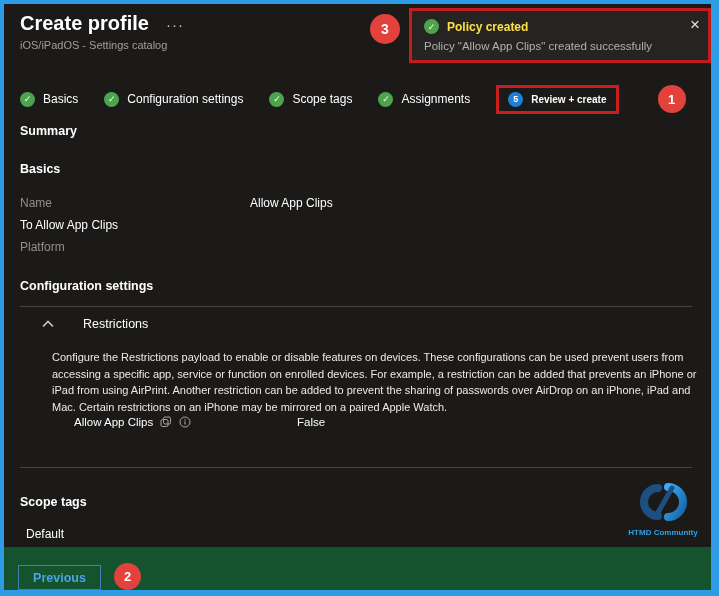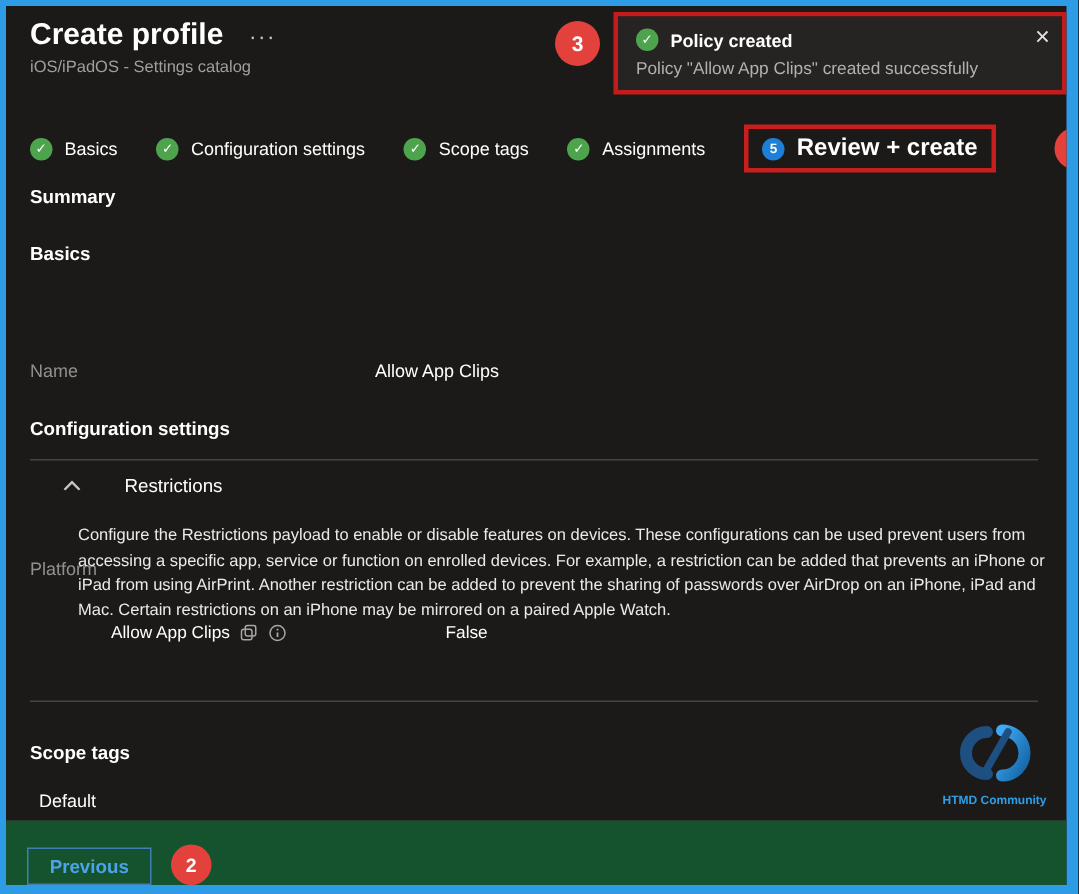--- a/index.html
+++ b/index.html
@@ -16,52 +16,52 @@
                     letter-spacing:1px; cursor:pointer; }
   .page-subtitle { position:absolute; left:16px; top:35px; font-size:11px; color:#a19f9d; }
 
   
   .toast-annotation { position:absolute; left:405px; top:4px; width:302px; height:55px;
                       border:3px solid #c41c1c; }
   .toast { position:absolute; inset:0; background:#252423; }
   .toast-title-row { position:absolute; left:12px; top:8px; display:flex; align-items:center; gap:8px; }
   .toast-check { width:15px; height:15px; border-radius:50%; background:#4da44d; color:#fff;
                  font-size:9px; display:flex; align-items:center; justify-content:center; }
-  .toast-title { font-size:12px; font-weight:700; color:#ffffff; }
+  .toast-title { font-size:12px; font-weight:700; color:#fde047; }
   .toast-message { position:absolute; left:12px; top:29px; font-size:11.5px; color:#b3b0ad; }
   .toast-close { position:absolute; right:8px; top:4px; font-size:17px; color:#e0e0e0; cursor:pointer;
                  line-height:20px; }
 
   .badge { border-radius:50%; background:#e2423b; color:#ffffff; font-weight:700;
            display:flex; align-items:center; justify-content:center; }
   .badge-3 { position:absolute; left:366px; top:10px; width:30px; height:30px; font-size:14px; }
   .badge-1 { width:28px; height:28px; font-size:13px; margin-left:13px; }
   .badge-2 { width:27px; height:27px; font-size:13px; margin-left:13px; }
 
   
   .tabs { position:absolute; left:16px; top:78px; height:34px; display:flex; align-items:center; gap:26px; }
   .tab { display:flex; align-items:center; gap:8px; cursor:pointer; }
   .tab-check { width:15px; height:15px; border-radius:50%; background:#4da44d; color:#fff;
                font-size:9px; display:flex; align-items:center; justify-content:center; flex:0 0 auto; }
   .tab-label { font-size:12px; color:#ffffff; white-space:nowrap; }
   .tab-annotation { border:3px solid #c81e1e; padding:4px 9px; display:flex; align-items:center; gap:8px;
                     cursor:pointer; }
   .step-circle { width:15px; height:15px; border-radius:50%; background:#1d7fd7; color:#fff;
                  font-size:9px; font-weight:700; display:flex; align-items:center; justify-content:center; }
-  .tab-label-current { font-size:16px; font-weight:700; color:#ffffff; white-space:nowrap; }
+  .tab-label-current { font-size:10px; font-weight:700; color:#ffffff; white-space:nowrap; }
 
   
   .h-bold { position:absolute; left:16px; font-size:12.5px; font-weight:700; color:#ffffff; }
   .summary-heading { top:120px; }
   .basics-heading { top:158px; }
   .config-heading { top:275px; }
   .scope-heading { top:491px; }
 
   .basics-rows { position:absolute; left:16px; top:188px; width:600px; }
-  .kv-row { display:grid; grid-template-columns:230px 1fr; height:22px; align-items:center;margin-top:44px; }
+  .kv-row { display:grid; grid-template-columns:230px 1fr; height:22px; align-items:center; }
   .kv-label { font-size:12px; color:#91908e; }
   .kv-value { font-size:12px; color:#ffffff; }
 
   .divider { position:absolute; left:16px; width:672px; height:1px; background:#45443f; }
   .divider-1 { top:302px; }
   .divider-2 { top:463px; }
 
   .restrictions-row { position:absolute; left:38px; top:313px; display:flex; align-items:center; gap:29px;
                       cursor:pointer; }
   .restrictions-label { font-size:12.5px; color:#ffffff; }
@@ -140,20 +140,21 @@
 
     <div class="h-bold summary-heading">Summary</div>
     <div class="h-bold basics-heading">Basics</div>
 
     <div class="basics-rows">
       <div class="kv-row">
         <span class="kv-label">Name</span>
         <span class="kv-value">Allow App Clips</span>
       </div>
       <div class="kv-row">
+        <span class="kv-value">To Allow App Clips</span>
       </div>
       <div class="kv-row">
         <span class="kv-label">Platform</span>
       </div>
     </div>
 
     <div class="h-bold config-heading">Configuration settings</div>
     <div class="divider divider-1"></div>
 
     <div class="restrictions-row">

